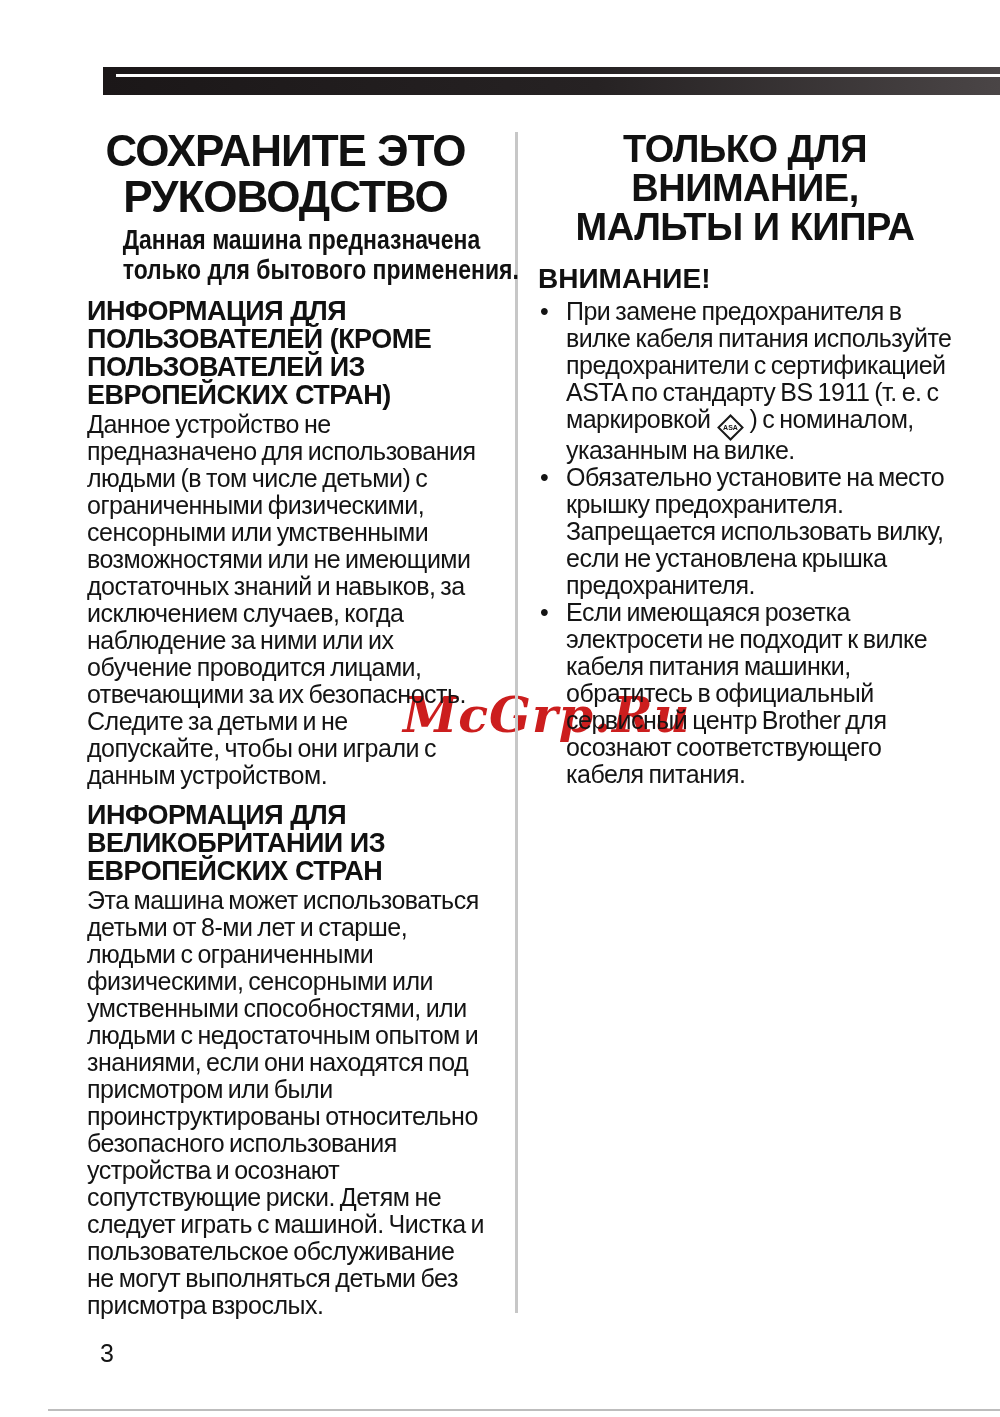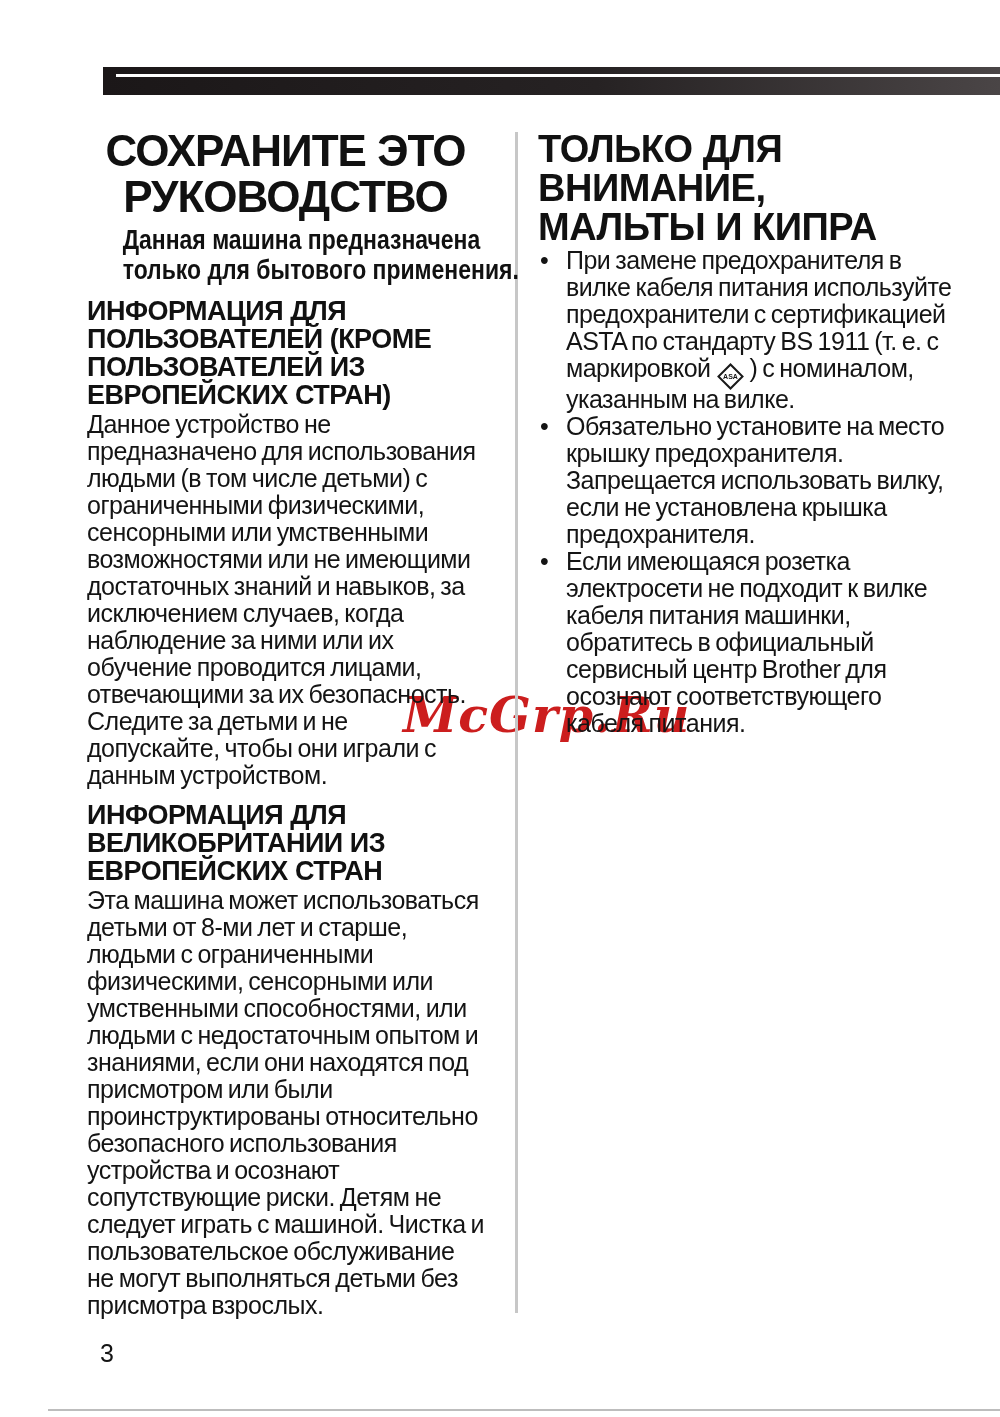--- a/index.html
+++ b/index.html
@@ -99,21 +99,21 @@
     line-height: 27px;
     letter-spacing: -0.5px;
     word-spacing: -1.5px;
   }
 
   .right-title {
     margin: 0;
     font-size: 38px;
     line-height: 39px;
     font-weight: bold;
-    text-align: left;
+    text-align: center;
     letter-spacing: -0.5px;
     color: #111111;
   }
   .right-title .tl { display: block; }
 
   .warning-heading {
     margin: 17px 0 4px 0;
     font-size: 28px;
     line-height: 30px;
     font-weight: bold;
@@ -197,20 +197,21 @@
     <p class="body-text">Эта машина может использоваться детьми от 8-ми лет и старше, людьми с ограниченными физическими, сенсорными или умственными способностями, или людьми с недостаточным опытом и знаниями, если они находятся под присмотром или были проинструктированы относительно безопасного использования устройства и осознают сопутствующие риски. Детям не следует играть с машиной. Чистка и пользовательское обслуживание не могут выполняться детьми без присмотра взрослых.</p>
   </div>
 
   <div class="col-right">
     <h1 class="right-title">
       <span class="tl">ТОЛЬКО ДЛЯ</span>
       <span class="tl">ВНИМАНИЕ,</span>
       <span class="tl">МАЛЬТЫ И КИПРА</span>
     </h1>
 
+    <h2 class="warning-heading">ВНИМАНИЕ!</h2>
 
     <div class="bullet">
       <span class="bullet-mark">•</span>
       <span>При замене предохранителя в вилке кабеля питания используйте предохранители с сертификацией ASTA по стандарту BS 1911 (т. е. с маркировкой</span><span class="asta-mark"><span class="asta-inner">ASA</span></span><span>) с номиналом, указанным на вилке.</span>
     </div>
 
     <div class="bullet">
       <span class="bullet-mark">•</span>
       <span>Обязательно установите на место крышку предохранителя. Запрещается использовать вилку, если не установлена крышка предохранителя.</span>
     </div>

